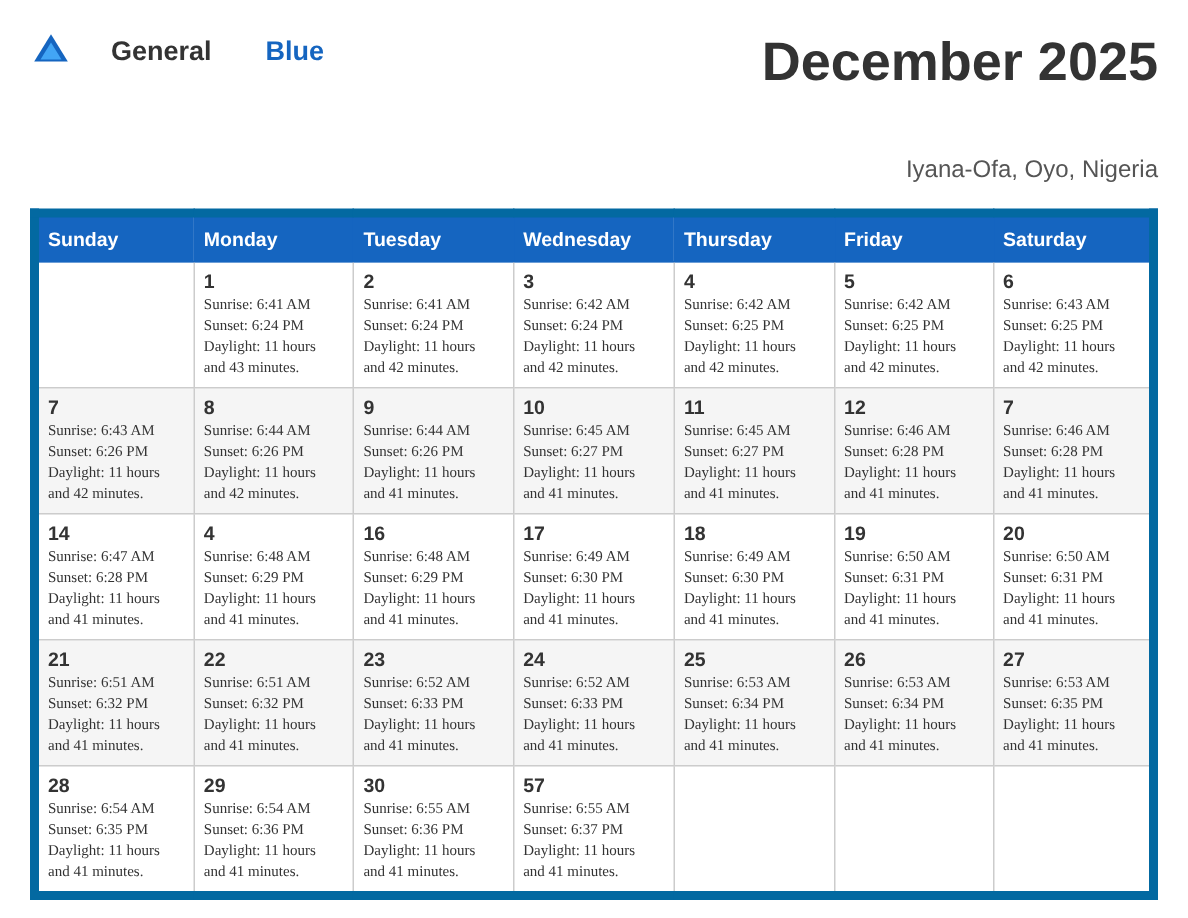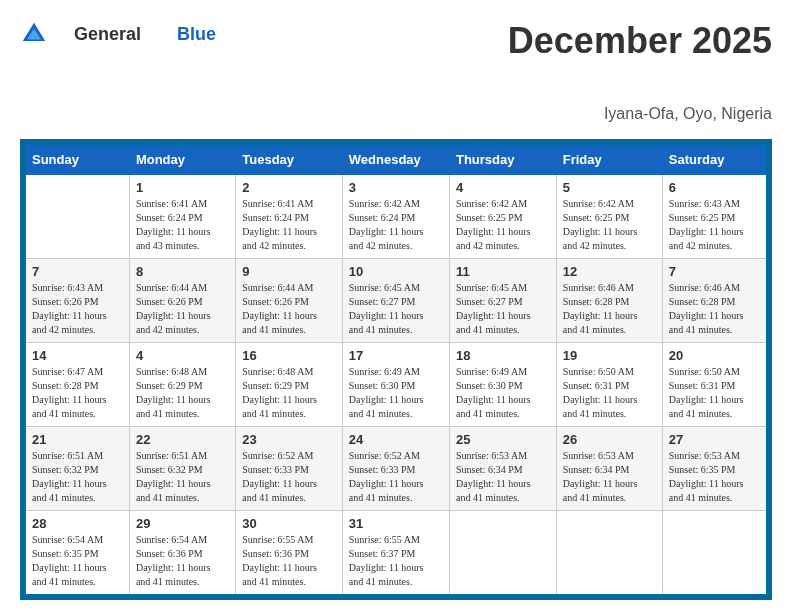--- a/index.html
+++ b/index.html
@@ -339,21 +339,21 @@
 and 41 minutes.</div>
         </td>
         <td>
           <span class="day-number">30</span>
           <div class="day-info" style="white-space: pre-line;">Sunrise: 6:55 AM
 Sunset: 6:36 PM
 Daylight: 11 hours
 and 41 minutes.</div>
         </td>
         <td>
-          <span class="day-number">31</span>
+          <span class="day-number">57</span>
           <div class="day-info" style="white-space: pre-line;">Sunrise: 6:55 AM
 Sunset: 6:37 PM
 Daylight: 11 hours
 and 41 minutes.</div>
         </td>
         <td class="empty-cell"></td>
         <td class="empty-cell"></td>
         <td class="empty-cell"></td>
       </tr>
     </tbody>

